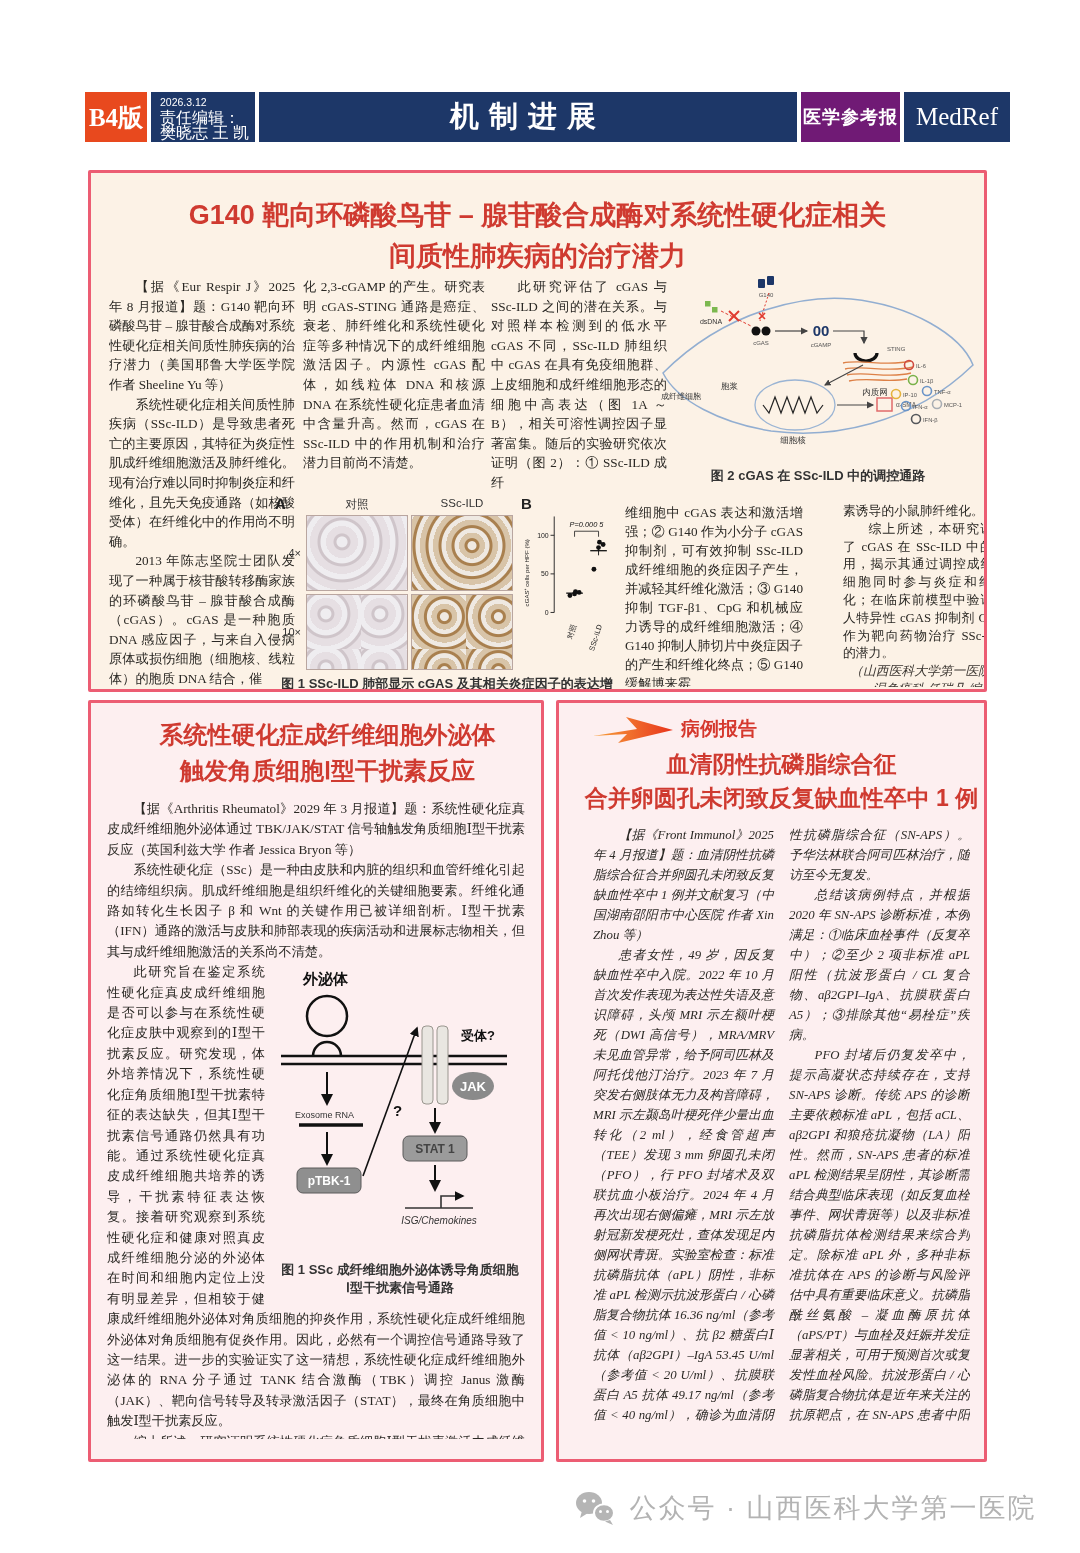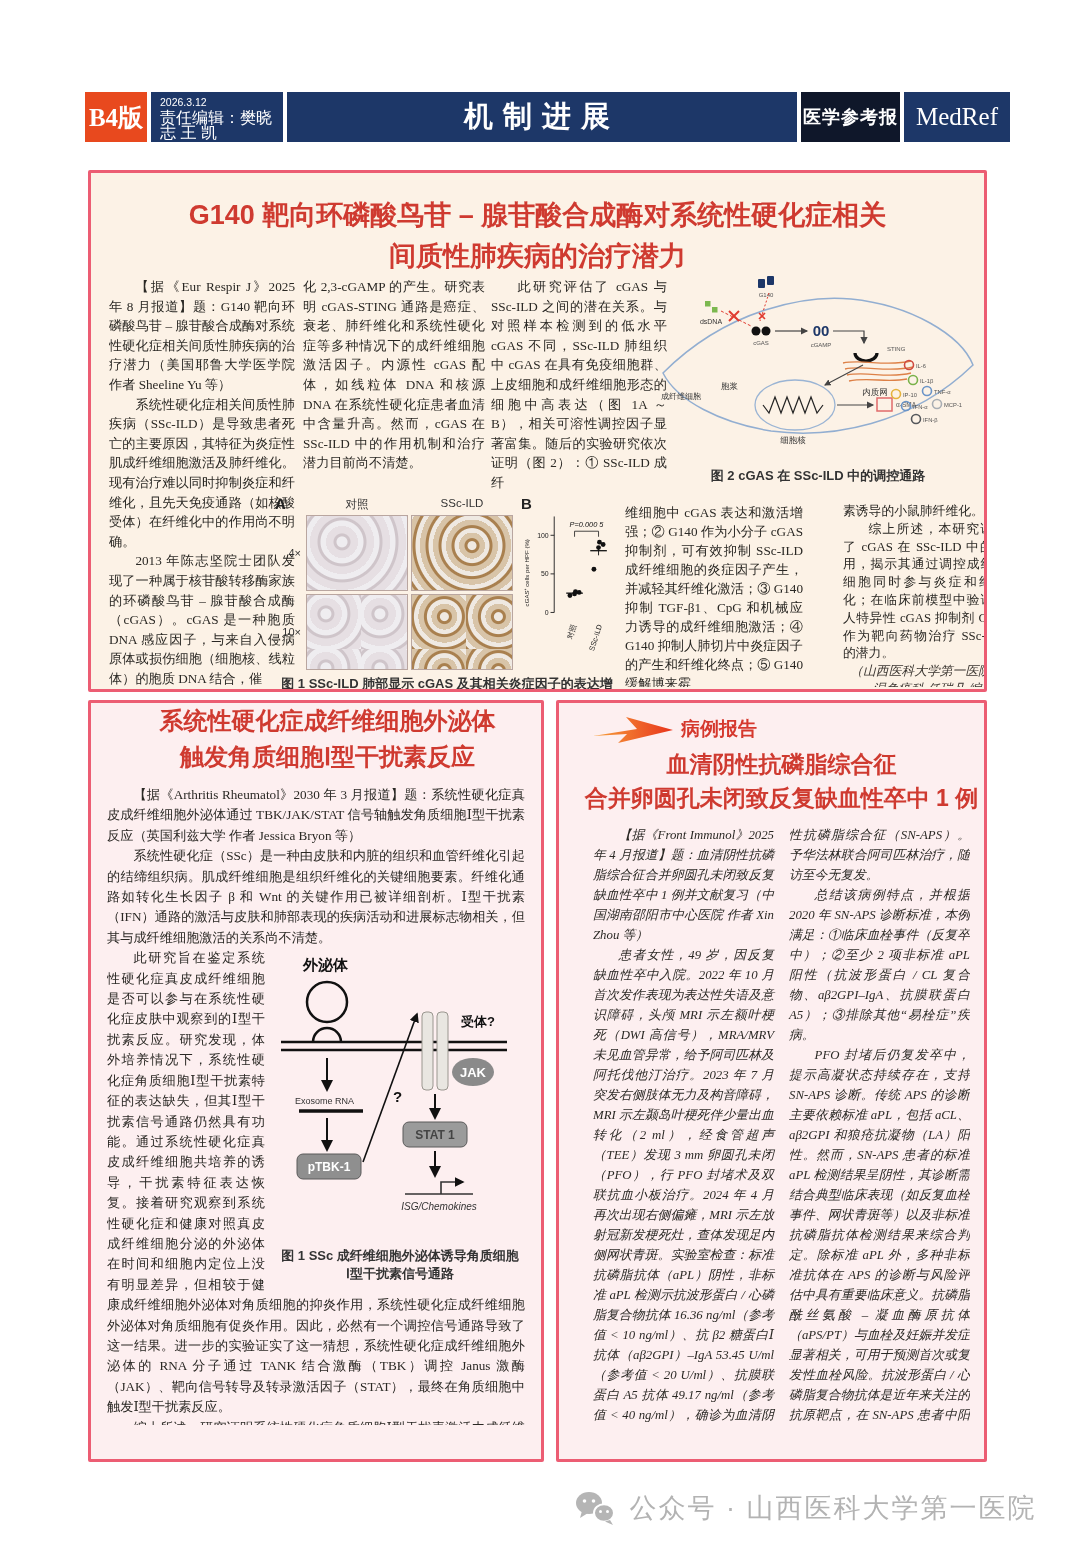--- a/index.html
+++ b/index.html
@@ -3,40 +3,40 @@
 <meta charset="utf-8">
 <style>
   html,body{margin:0;padding:0;}
   body{width:1080px;height:1553px;position:relative;background:#ffffff;
        font-family:"Liberation Serif","DejaVu Serif",serif;color:#2a2824;}
   
   .hdr{position:absolute;left:85px;top:92px;width:925px;height:50px;display:flex;gap:4px;}
   .hdr > div{display:flex;align-items:center;justify-content:center;}
   .hdr-edition{width:62px;background:#e8491e;color:#fff;font-size:25px;font-weight:bold;
                font-family:"Liberation Serif",serif;}
-  .hdr-editor{width:132px;background:#1d3768;color:#fff;flex-direction:column;
+  .hdr-editor{width:104px;background:#1d3768;color:#fff;flex-direction:column;
               align-items:flex-start !important;justify-content:center;padding-left:9px;box-sizing:border-box;
               font-family:"Liberation Sans",sans-serif;}
   .hdr-editor .d1{font-size:10.5px;line-height:15px;}
   .hdr-editor .d2{font-size:16px;line-height:15px;}
   .hdr-center{flex:1;background:#1d3768;color:#fff;font-size:29px;font-weight:bold;
               letter-spacing:10px;font-family:"Liberation Sans",sans-serif;}
-  .hdr-paper{width:99px;background:#0f172a;color:#fff;font-size:18px;font-weight:bold;
+  .hdr-paper{width:99px;background:#701a75;color:#fff;font-size:18px;font-weight:bold;
              font-family:"Liberation Sans",sans-serif;letter-spacing:1px;}
   .hdr-medref{width:106px;background:#1d3768;color:#fff;font-size:25px;
               font-family:"Liberation Serif",serif;}
   
   .abox{position:absolute;border:3px solid #ec5d73;border-radius:2px;box-sizing:border-box;overflow:hidden;}
   #a1{left:88px;top:170px;width:899px;height:522px;background:#fcf2e6;}
   #a2{left:88px;top:700px;width:456px;height:762px;background:#fdeff0;}
   #a3{left:556px;top:700px;width:431px;height:762px;background:#fdeff0;padding-left:20px;}
   .a-title{color:#cf3a30;font-weight:bold;text-align:center;
            font-family:"Liberation Sans",sans-serif;}
   #a1 .a-title{margin-top:22px;font-size:27px;line-height:41px;}
-  #a2 .a-title{margin-top:0;font-size:24px;line-height:36px;padding-left:23px;}
+  #a2 .a-title{margin-top:14px;font-size:24px;line-height:36px;padding-left:23px;}
   #a3 .a-title{margin-top:2px;font-size:23px;line-height:34px;}
   .col{position:absolute;font-size:13.2px;line-height:19.6px;text-align:justify;overflow:hidden;}
   .col p{margin:0;}
   .ind{text-indent:2em;}
   .sig{font-style:italic;text-align:right;color:#3a3530;}
   
   .a1-c1{left:18px;top:104px;width:186px;height:414px;}
   .a1-c2{left:212px;top:104px;width:182px;height:218px;}
   .a1-c3{left:400px;top:104px;width:176px;height:218px;}
   .a1-c4a{left:534px;top:330px;width:178px;height:184px;line-height:19px;}
@@ -243,21 +243,21 @@
     <p class="sig">（山西医科大学第一医院 风湿免疫科 任瑞凡 编译）</p>
   </div>
 </div>
 
 <div id="a2" class="abox">
   <div class="a-title">
     <div>系统性硬化症成纤维细胞外泌体</div>
     <div>触发角质细胞Ⅰ型干扰素反应</div>
   </div>
   <div class="a2-body">
-    <p class="ind">【据《Arthritis Rheumatol》2030 年 3 月报道】题：系统性硬化症真皮成纤维细胞外泌体通过 TBK/JAK/STAT 信号轴触发角质细胞Ⅰ型干扰素反应（英国利兹大学 作者 Jessica Bryon 等）</p>
+    <p class="ind">【据《Arthritis Rheumatol》2029 年 3 月报道】题：系统性硬化症真皮成纤维细胞外泌体通过 TBK/JAK/STAT 信号轴触发角质细胞Ⅰ型干扰素反应（英国利兹大学 作者 Jessica Bryon 等）</p>
     <p class="ind">系统性硬化症（SSc）是一种由皮肤和内脏的组织和血管纤维化引起的结缔组织病。肌成纤维细胞是组织纤维化的关键细胞要素。纤维化通路如转化生长因子 β 和 Wnt 的关键作用已被详细剖析。Ⅰ型干扰素（IFN）通路的激活与皮肤和肺部表现的疾病活动和进展标志物相关，但其与成纤维细胞激活的关系尚不清楚。</p>
     <div class="a2fig">
       <svg width="250" height="286" viewBox="0 0 250 286">
         <defs>
           <marker id="arr2" markerWidth="8" markerHeight="8" refX="5" refY="3" orient="auto">
             <path d="M0,0 L6,3 L0,6 Z" fill="#111"></path>
           </marker>
         </defs>
         <text x="28" y="20" font-size="15" font-weight="bold" fill="#111">外泌体</text>
         <circle cx="52" cy="52" r="20" fill="none" stroke="#111" stroke-width="2.5"></circle>

